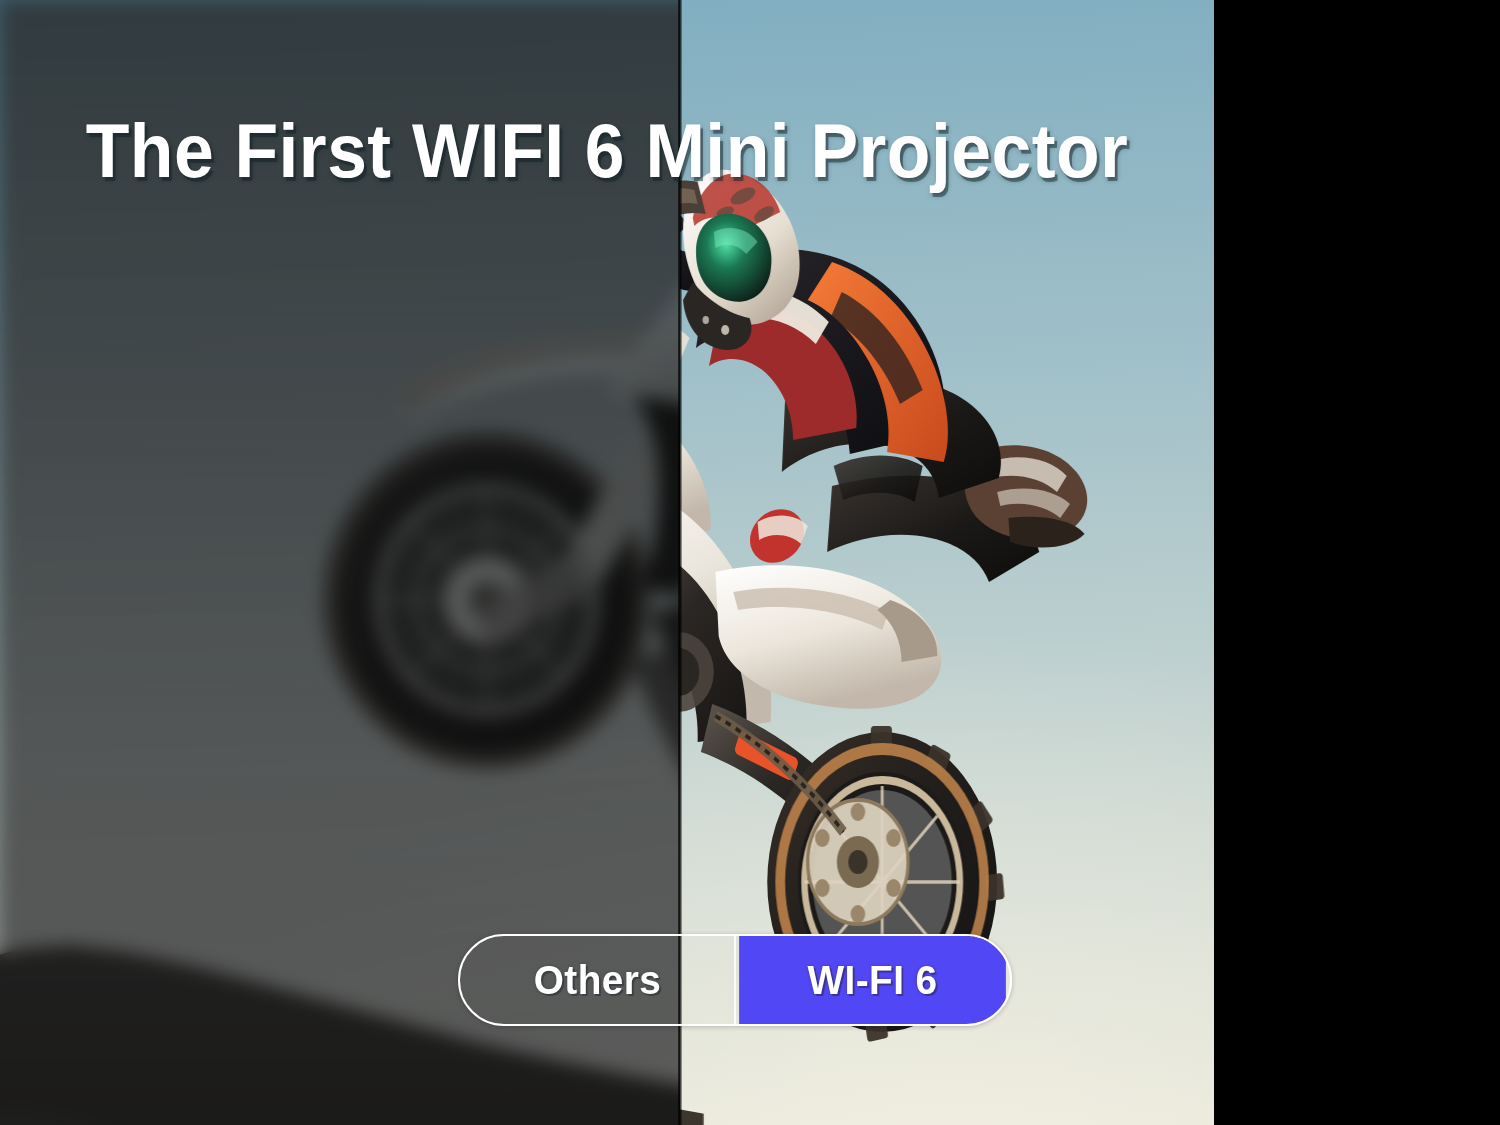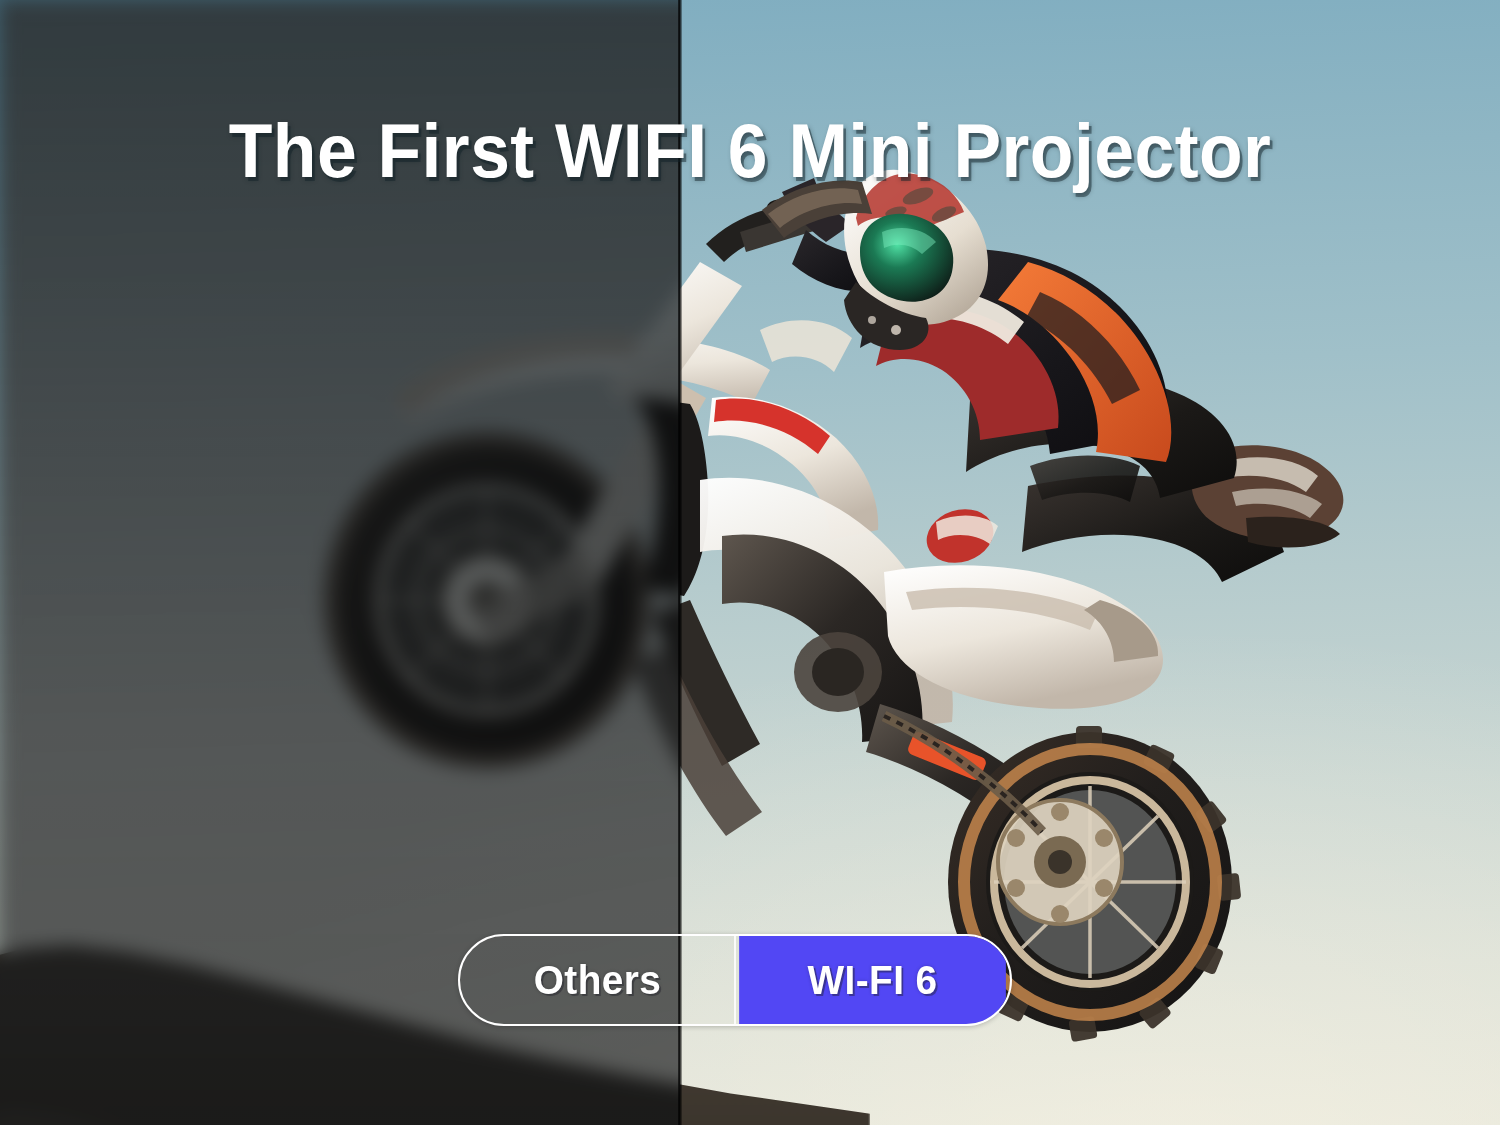--- a/index.html
+++ b/index.html
@@ -1,21 +1,21 @@
 <!DOCTYPE html>
 <html><head>
 <meta charset="utf-8">
 <title>WIFI 6 Mini Projector Comparison Banner</title>
 <style>
   html,body{margin:0;padding:0;background:#000;}
   *{box-sizing:border-box;}
 
   .stage{
     position:relative;
-    width:1500px;height:1125px;
+    width:1214px;height:1125px;
     overflow:hidden;
     font-family:"Liberation Sans","DejaVu Sans",sans-serif;
     background:#4a575c;
   }
 
   
   .sky{
     position:absolute;inset:0;
     background:
       radial-gradient(120% 90% at 78% 108%, rgba(255,248,230,.55) 0%, rgba(255,248,230,0) 58%),

